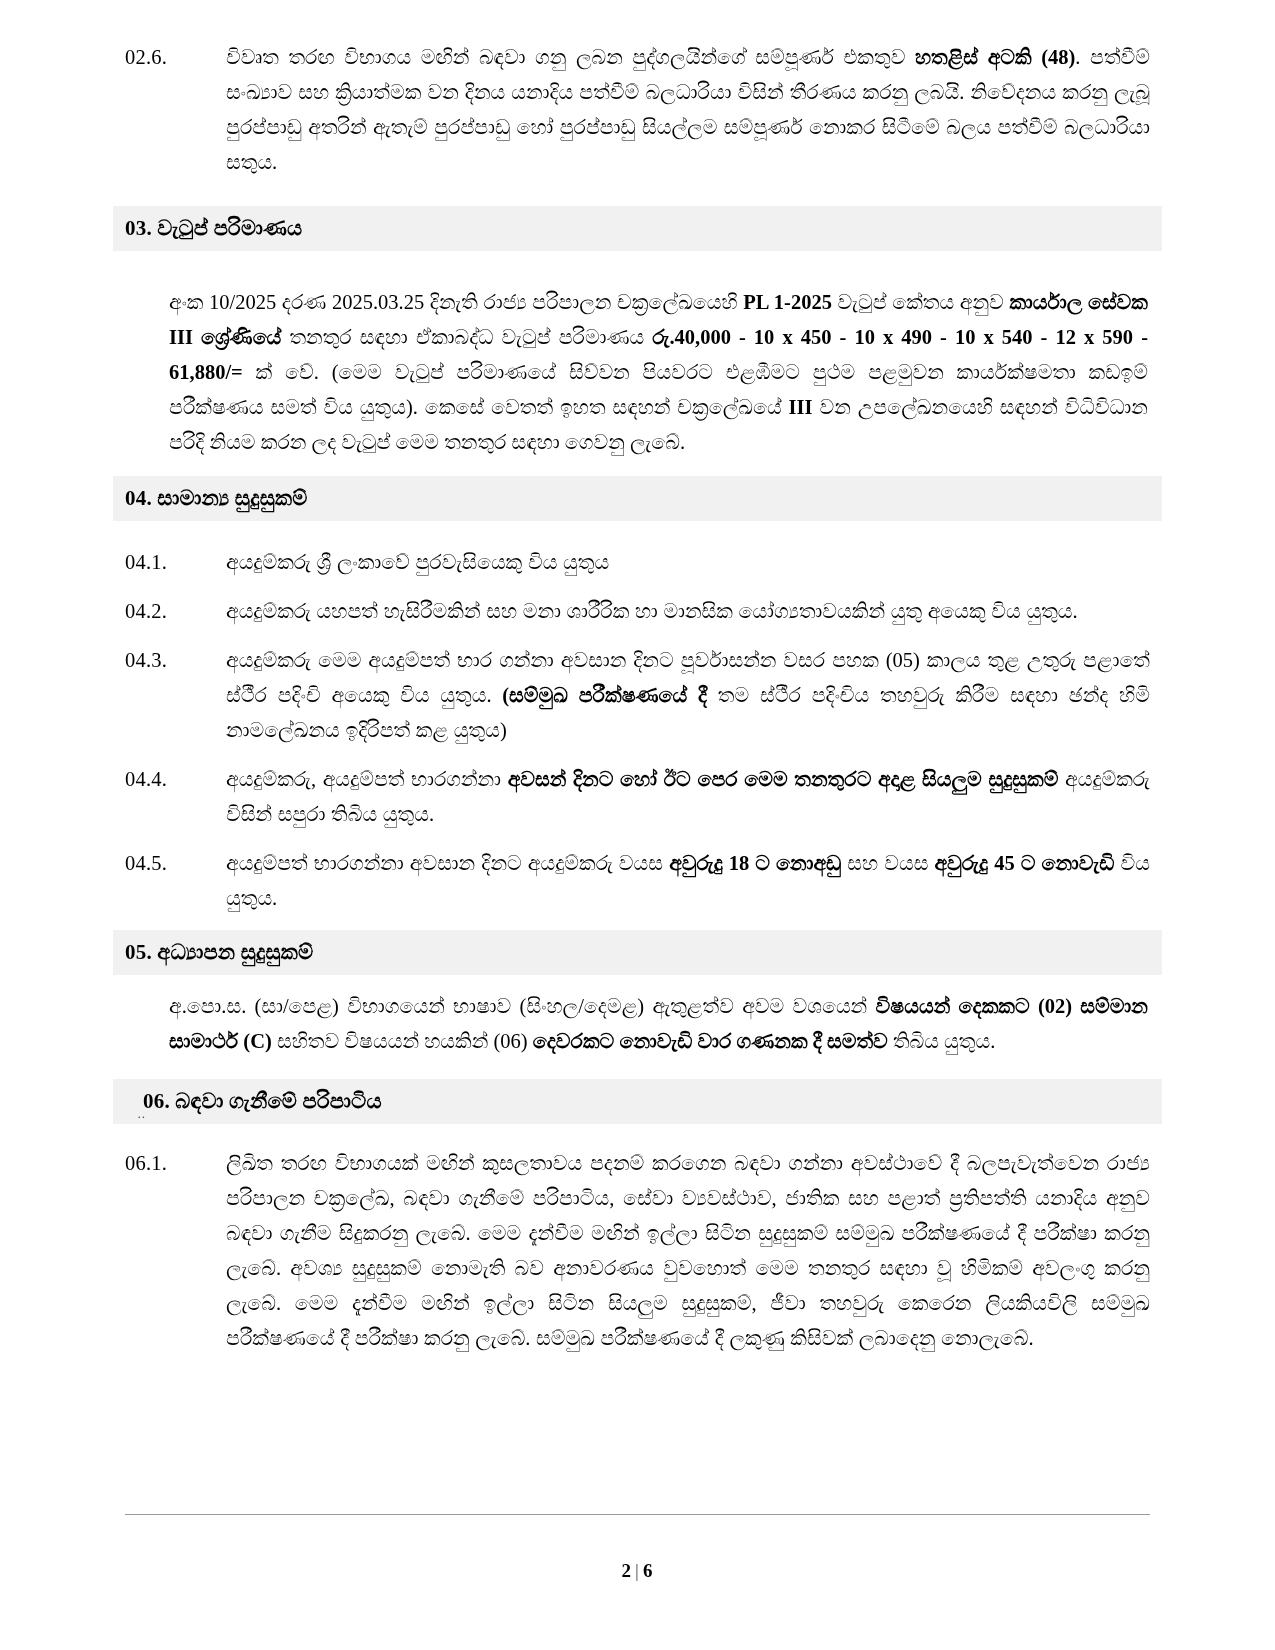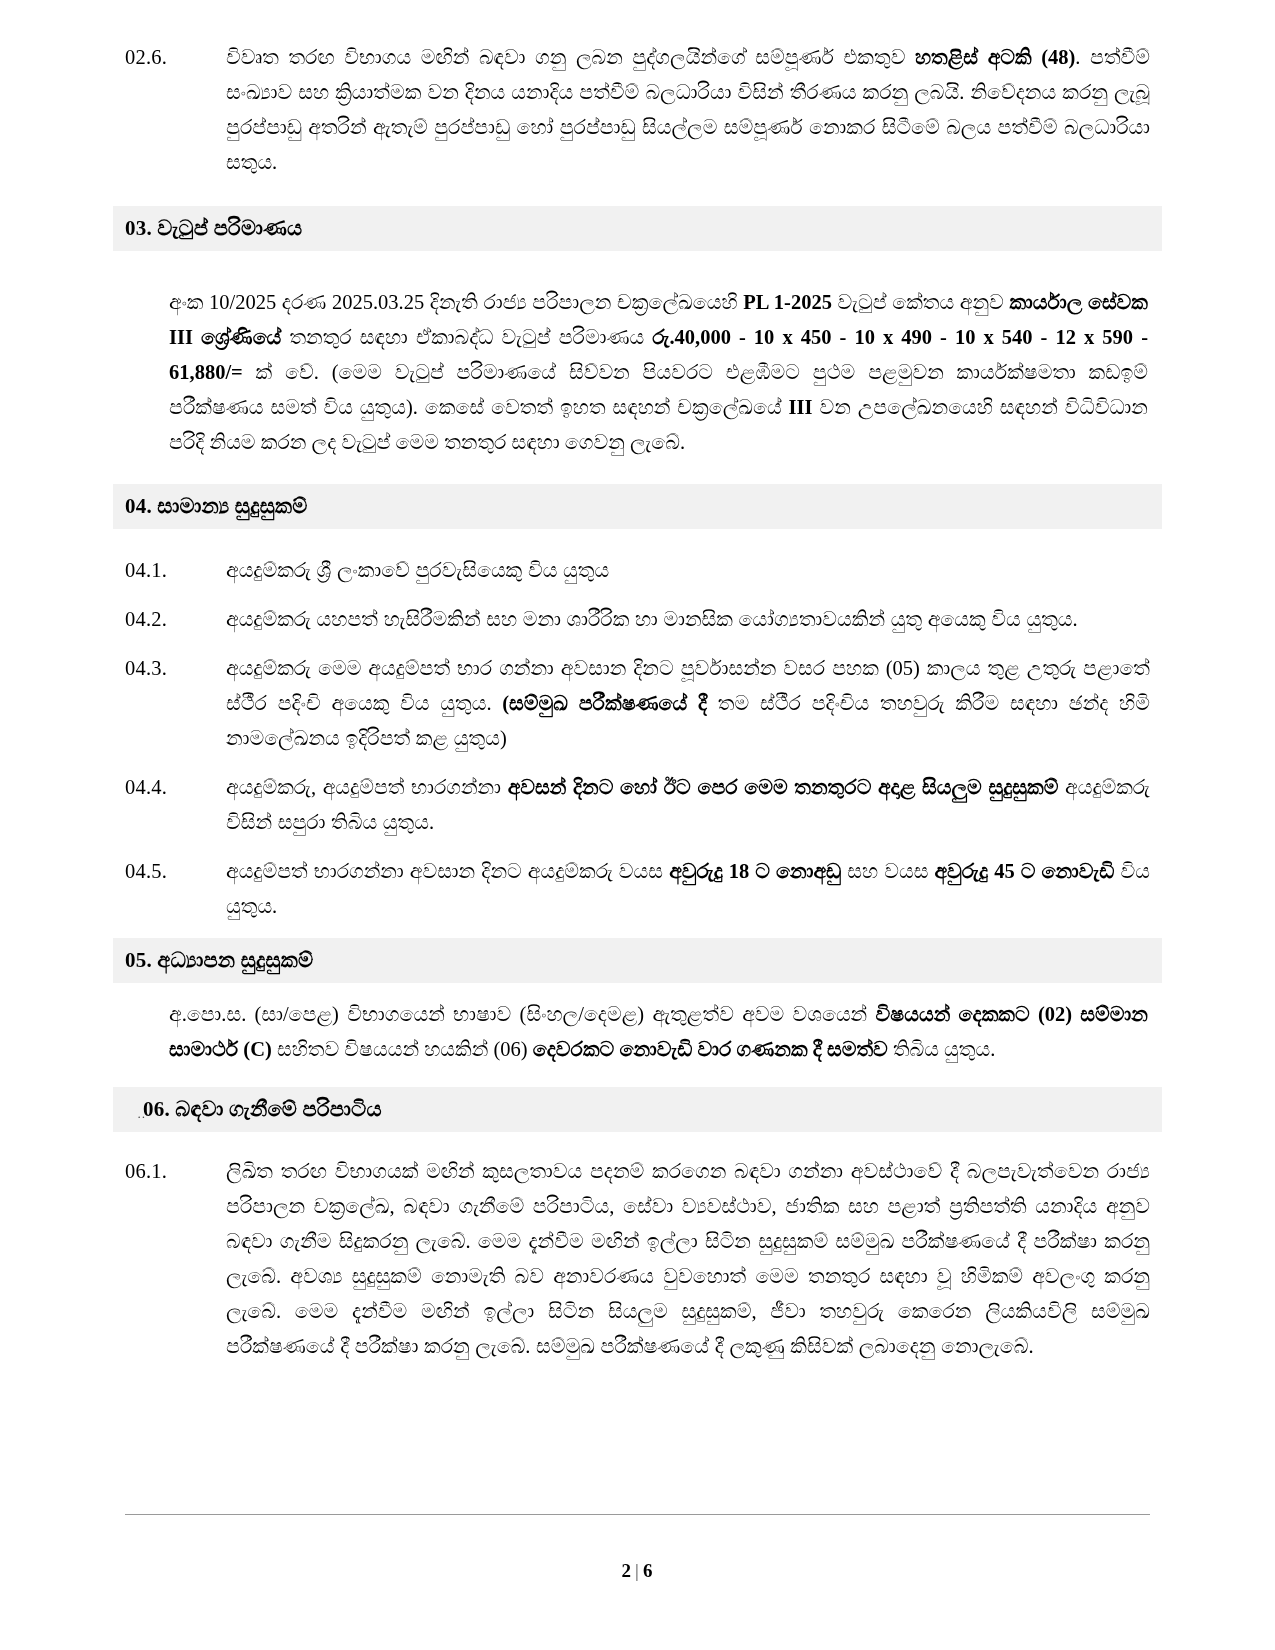--- a/index.html
+++ b/index.html
@@ -116,21 +116,21 @@
 
   <div class="section-head sp-before">
     <span class="sec-no">03.</span>
     <span>වැටුප් පරිමාණය</span>
   </div>
 
   <div class="para" style="margin-top:34px;">
     <span>අංක 10/2025 දරණ 2025.03.25 දිනැති රාජ්‍ය පරිපාලන චක්‍රලේඛයෙහි </span><b>PL 1-2025</b><span> වැටුප් කේතය අනුව </span><b>කාර්යාල සේවක III ශ්‍රේණියේ</b><span> තනතුර සඳහා ඒකාබද්ධ වැටුප් පරිමාණය </span><b>රු.40,000 - 10 x 450 - 10 x 490  - 10 x 540  - 12 x 590 - 61,880/=</b><span> ක් වේ. (මෙම වැටුප් පරිමාණයේ සිව්වන පියවරට එළඹීමට පුථම පළමුවන කාර්යක්ෂමතා කඩඉම් පරීක්ෂණය සමත් විය යුතුය). කෙසේ වෙතත් ඉහත සඳහන් චක්‍රලේඛයේ </span><b>III</b><span> වන උපලේඛනයෙහි සඳහන් විධිවිධාන පරිදි නියම කරන ලද වැටුප් මෙම තනතුර සඳහා ගෙවනු ලැබේ.</span>
   </div>
 
-  <div class="section-head" style="margin-top:24px;">
+  <div class="section-head" style="margin-top:16px;">
     <span class="sec-no">04.</span>
     <span>සාමාන්‍ය  සුදුසුකම්</span>
   </div>
 
   <div style="height:24px;"></div>
 
   <div class="item">
     <div class="item-num">04.1.</div>
     <div class="item-body">
       <span>අයදුම්කරු ශ්‍රී ලංකාවේ පුරවැසියෙකු විය යුතුය</span>

